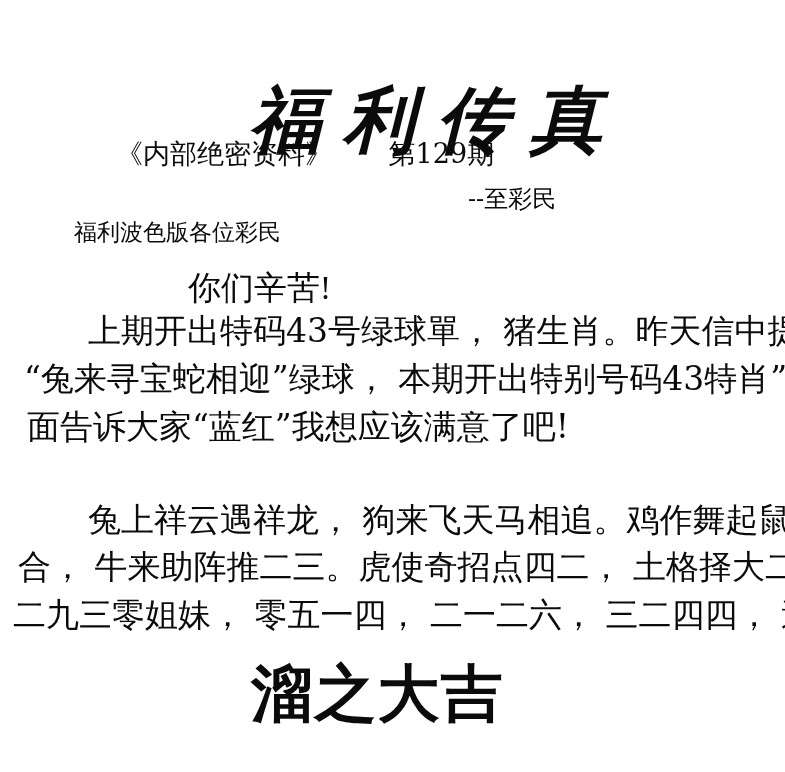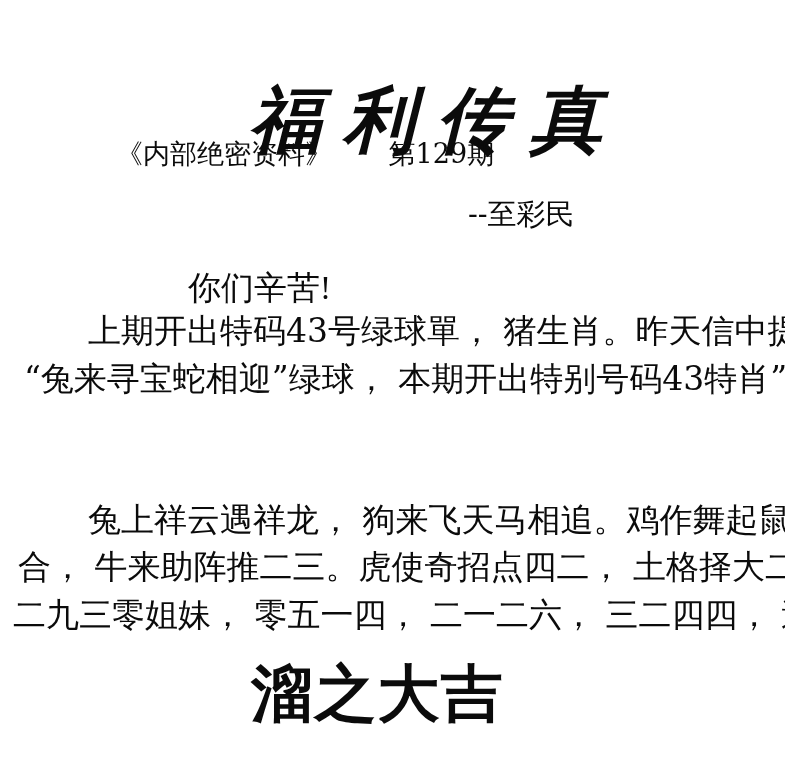--- a/index.html
+++ b/index.html
@@ -34,23 +34,23 @@
     top: 136px;
     left: 116px;
     font-size: 27px;
     white-space: nowrap;
   }
   .issue {
     margin-left: 48px;
   }
   .dedication {
     position: absolute;
-    top: 195px;
+    top: 183px;
     left: 468px;
-    font-size: 29px;
+    font-size: 24px;
     white-space: nowrap;
   }
   .audience {
     position: absolute;
     top: 217px;
     left: 74px;
     font-size: 23px;
     white-space: nowrap;
   }
   .greeting {
@@ -94,27 +94,29 @@
 
   <h1 class="title">福利传真</h1>
 
   <div class="header-row">
     <span>《内部绝密资料》</span>
     <span class="issue">第129期</span>
   </div>
 
   <div class="dedication">--至彩民</div>
 
+  <div class="audience">福利波色版各位彩民</div>
 
   <div class="greeting">你们辛苦!</div>
 
   <div class="bline l1">上期开出特码43号绿球單， 猪生肖。昨天信中提供</div>
 
   <div class="bline l2">“兔来寻宝蛇相迎”绿球， 本期开出特别号码43特肖”后</div>
 
+  <div class="bline l3">面告诉大家“蓝红”我想应该满意了吧!</div>
 
 
   <div class="bline l5">兔上祥云遇祥龙， 狗来飞天马相追。鸡作舞起鼠必</div>
 
   <div class="bline l6">合， 牛来助阵推二三。虎使奇招点四二， 土格择大二七八。</div>
 
   <div class="bline l7">二九三零姐妹， 零五一四， 二一二六， 三二四四， 送：红绿</div>
 
   <div class="footer-slogan">溜之大吉</div>
 

